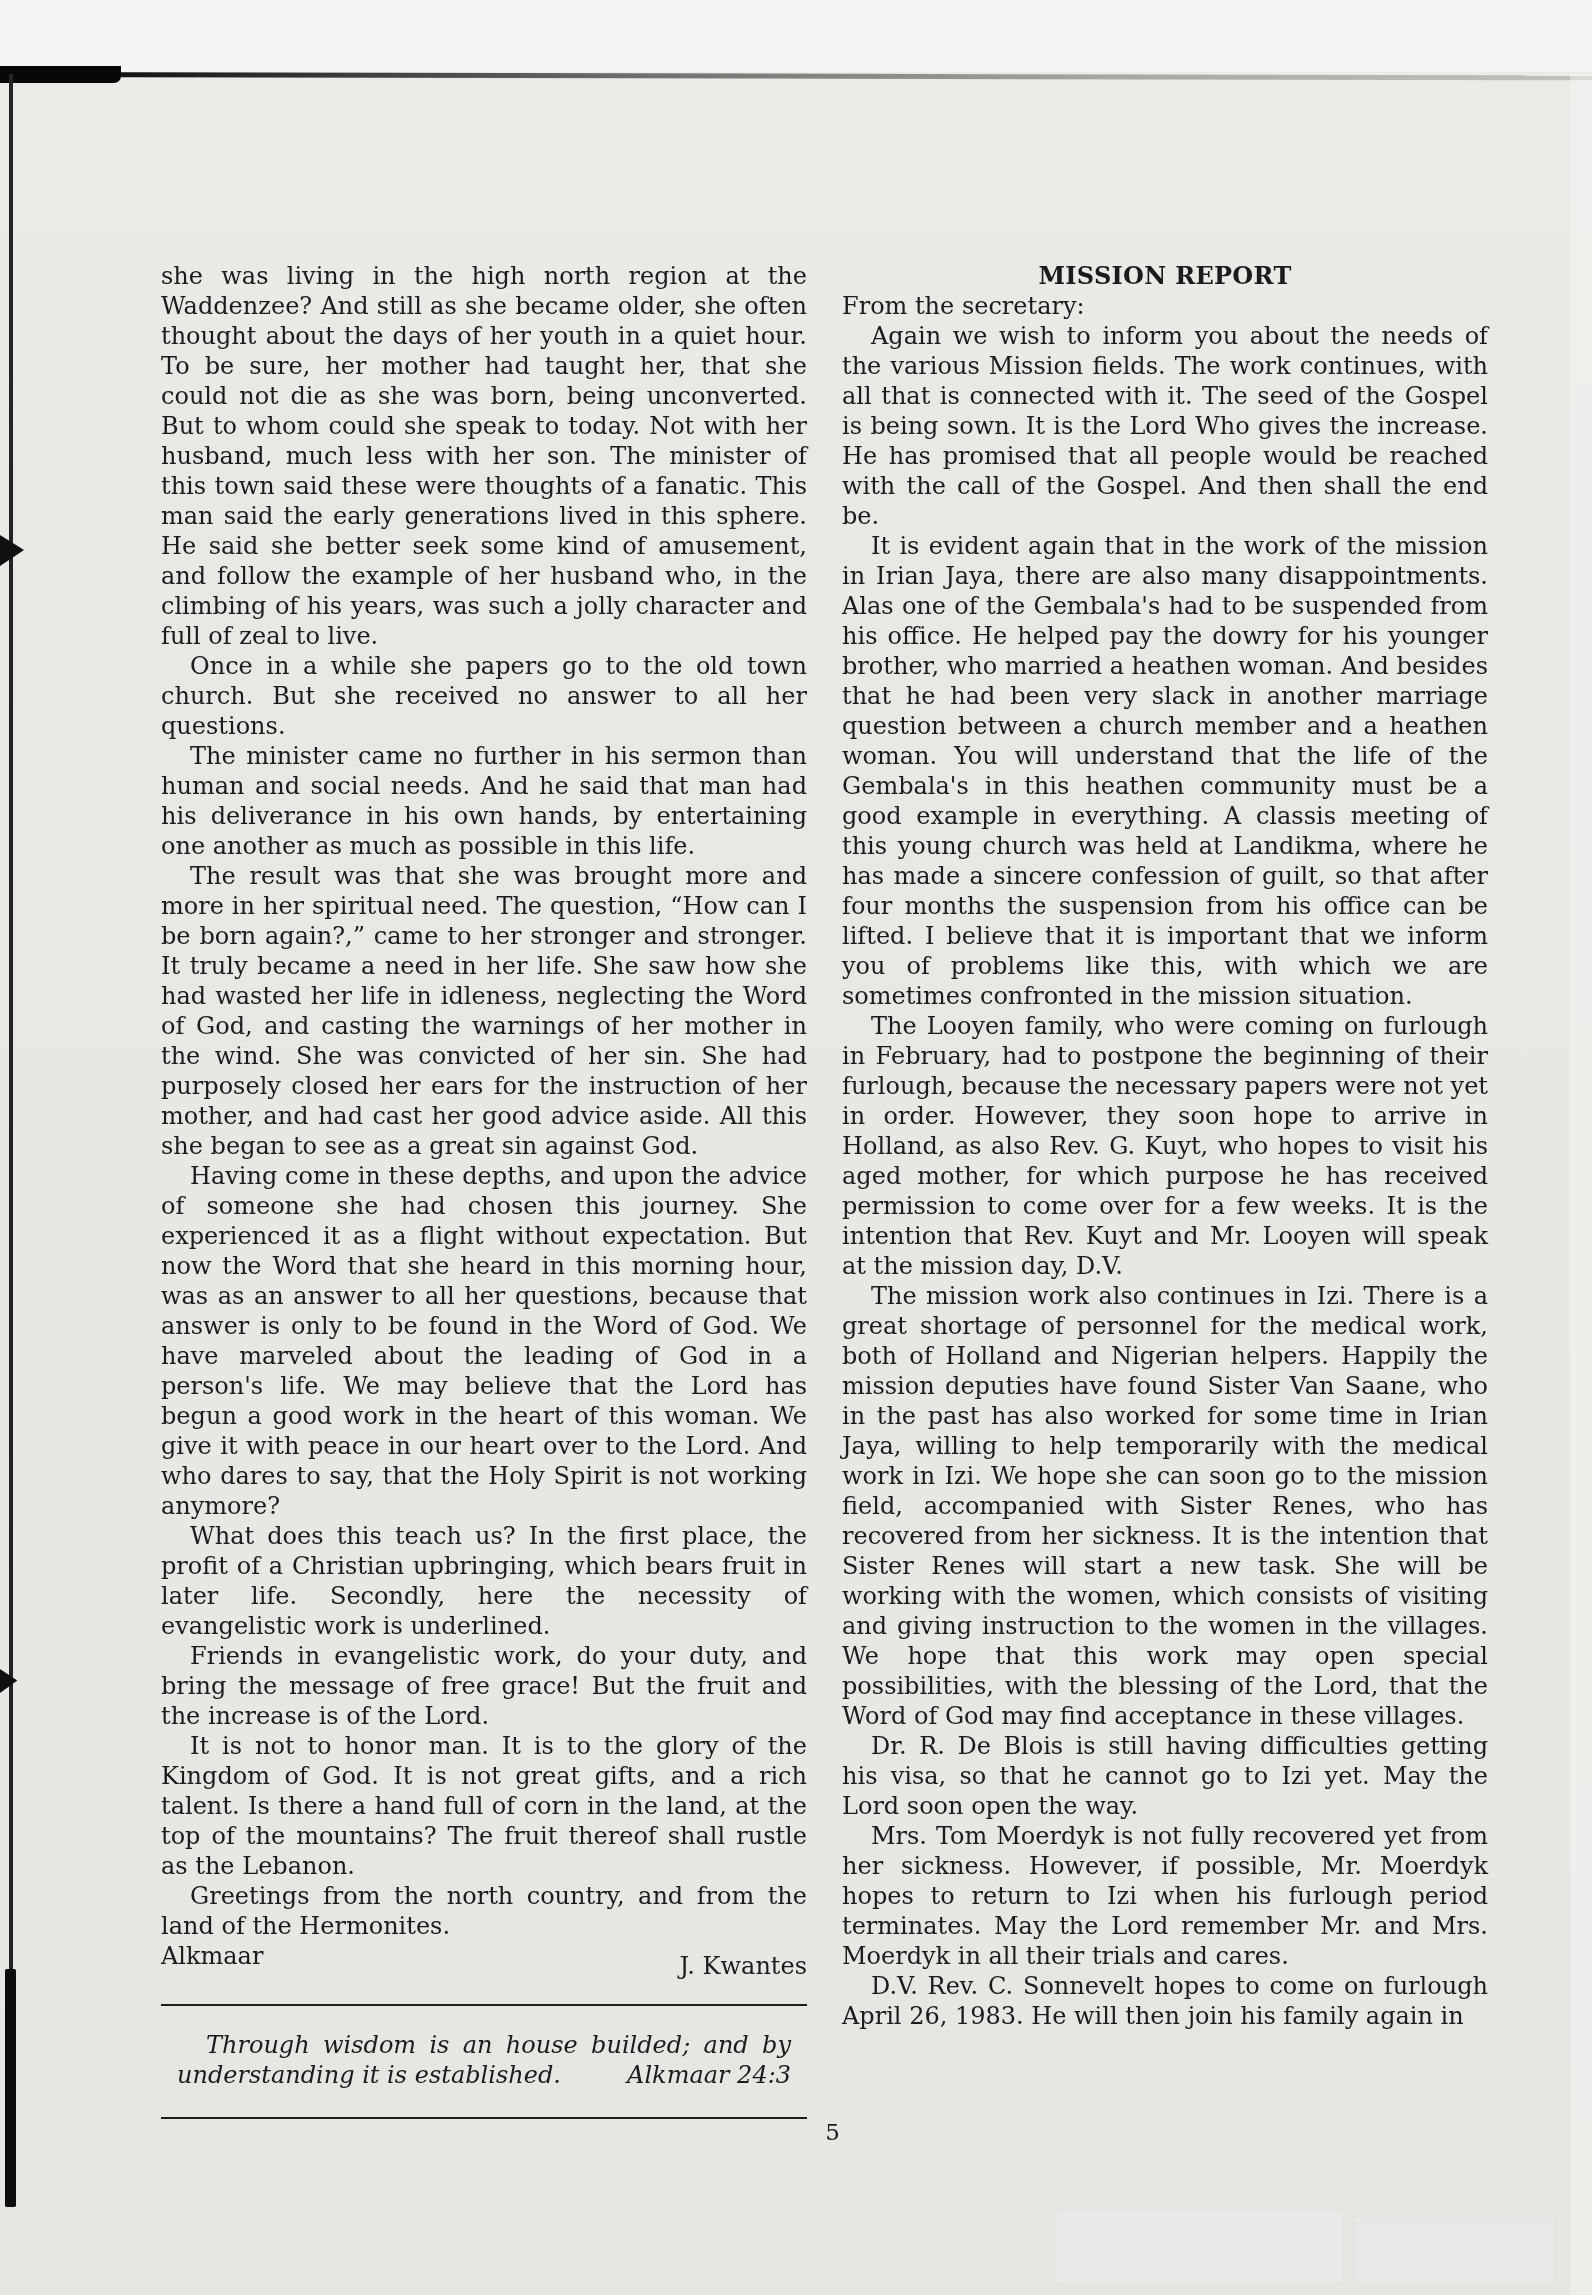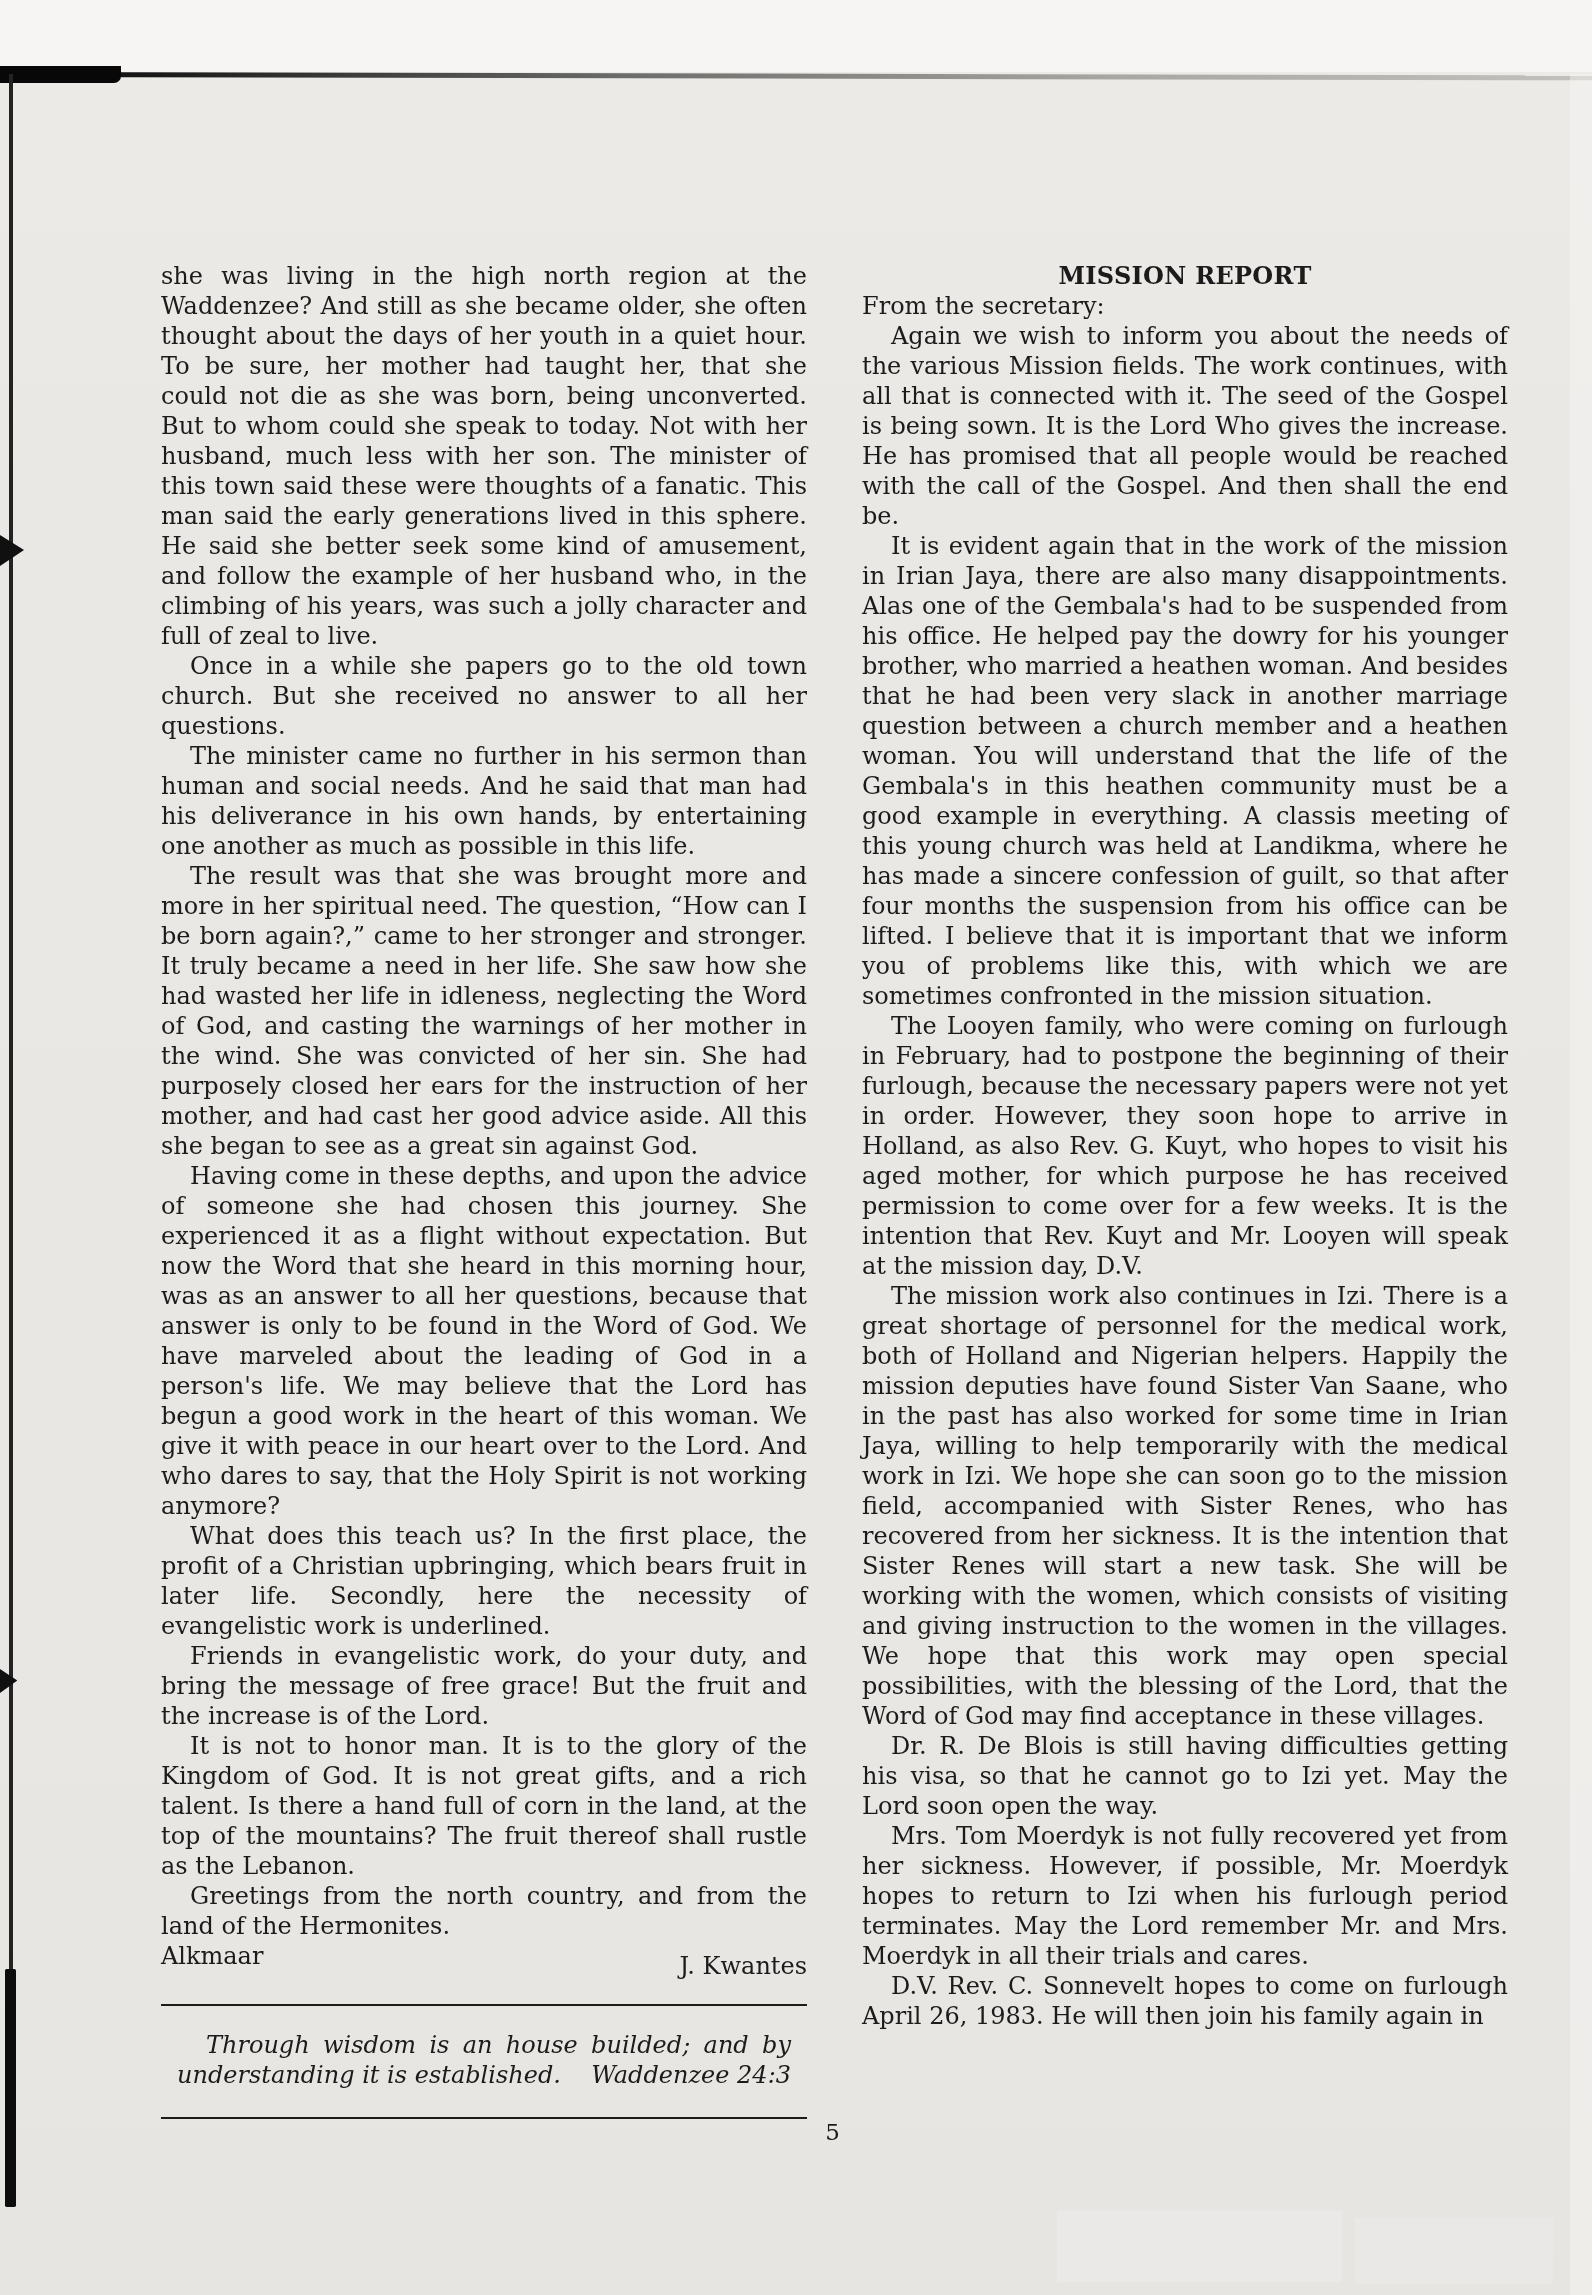--- a/index.html
+++ b/index.html
@@ -62,21 +62,21 @@
   
   .col {
     position: absolute;
     top: 261px;
     width: 646px;
     font-size: 24px;
     line-height: 30px;
     text-align: justify;
   }
   .col-left  { left: 161px; }
-  .col-right { left: 862px; }
+  .col-right { left: 842px; }
   .col p { margin: 0; }
   .col p.indent { text-indent: 29px; }
   .report-heading {
     text-align: center;
     font-weight: bold;
     letter-spacing: 0.3px;
   }
   .sig-name { float: right; margin-top: 40px; }
   .sig-place {
     text-align: left;
@@ -132,21 +132,21 @@
 
     <p class="indent">
       <span>Greetings from the north country, and from the land of the Hermonites.</span>
       <span class="sig-name">J. Kwantes</span>
     </p>
     <div class="sig-place">Alkmaar</div>
 
     <div class="quote-block">
       <p>
         <span>Through wisdom is an house builded; and by understanding it is established.</span>
-        <span class="quote-ref">Waddenzee 24:3</span>
+        <span class="quote-ref">Alkmaar 24:3</span>
       </p>
     </div>
   </div>
 
   <div class="col col-right">
     <p class="report-heading">MISSION REPORT</p>
     <p>From the secretary:</p>
     <p class="indent">Again we wish to inform you about the needs of the various Mission fields. The work continues, with all that is connected with it. The seed of the Gospel is being sown. It is the Lord Who gives the increase. He has promised that all people would be reached with the call of the Gospel. And then shall the end be.</p>
     <p class="indent">It is evident again that in the work of the mission in Irian Jaya, there are also many disappointments. Alas one of the Gembala's had to be suspended from his office. He helped pay the dowry for his younger brother, who married a heathen woman. And besides that he had been very slack in another marriage question between a church member and a heathen woman. You will understand that the life of the Gembala's in this heathen community must be a good example in everything. A classis meeting of this young church was held at Landikma, where he has made a sincere confession of guilt, so that after four months the suspension from his office can be lifted. I believe that it is important that we inform you of problems like this, with which we are sometimes confronted in the mission situation.</p>
     <p class="indent">The Looyen family, who were coming on furlough in February, had to postpone the beginning of their furlough, because the necessary papers were not yet in order. However, they soon hope to arrive in Holland, as also Rev. G. Kuyt, who hopes to visit his aged mother, for which purpose he has received permission to come over for a few weeks. It is the intention that Rev. Kuyt and Mr. Looyen will speak at the mission day, D.V.</p>

